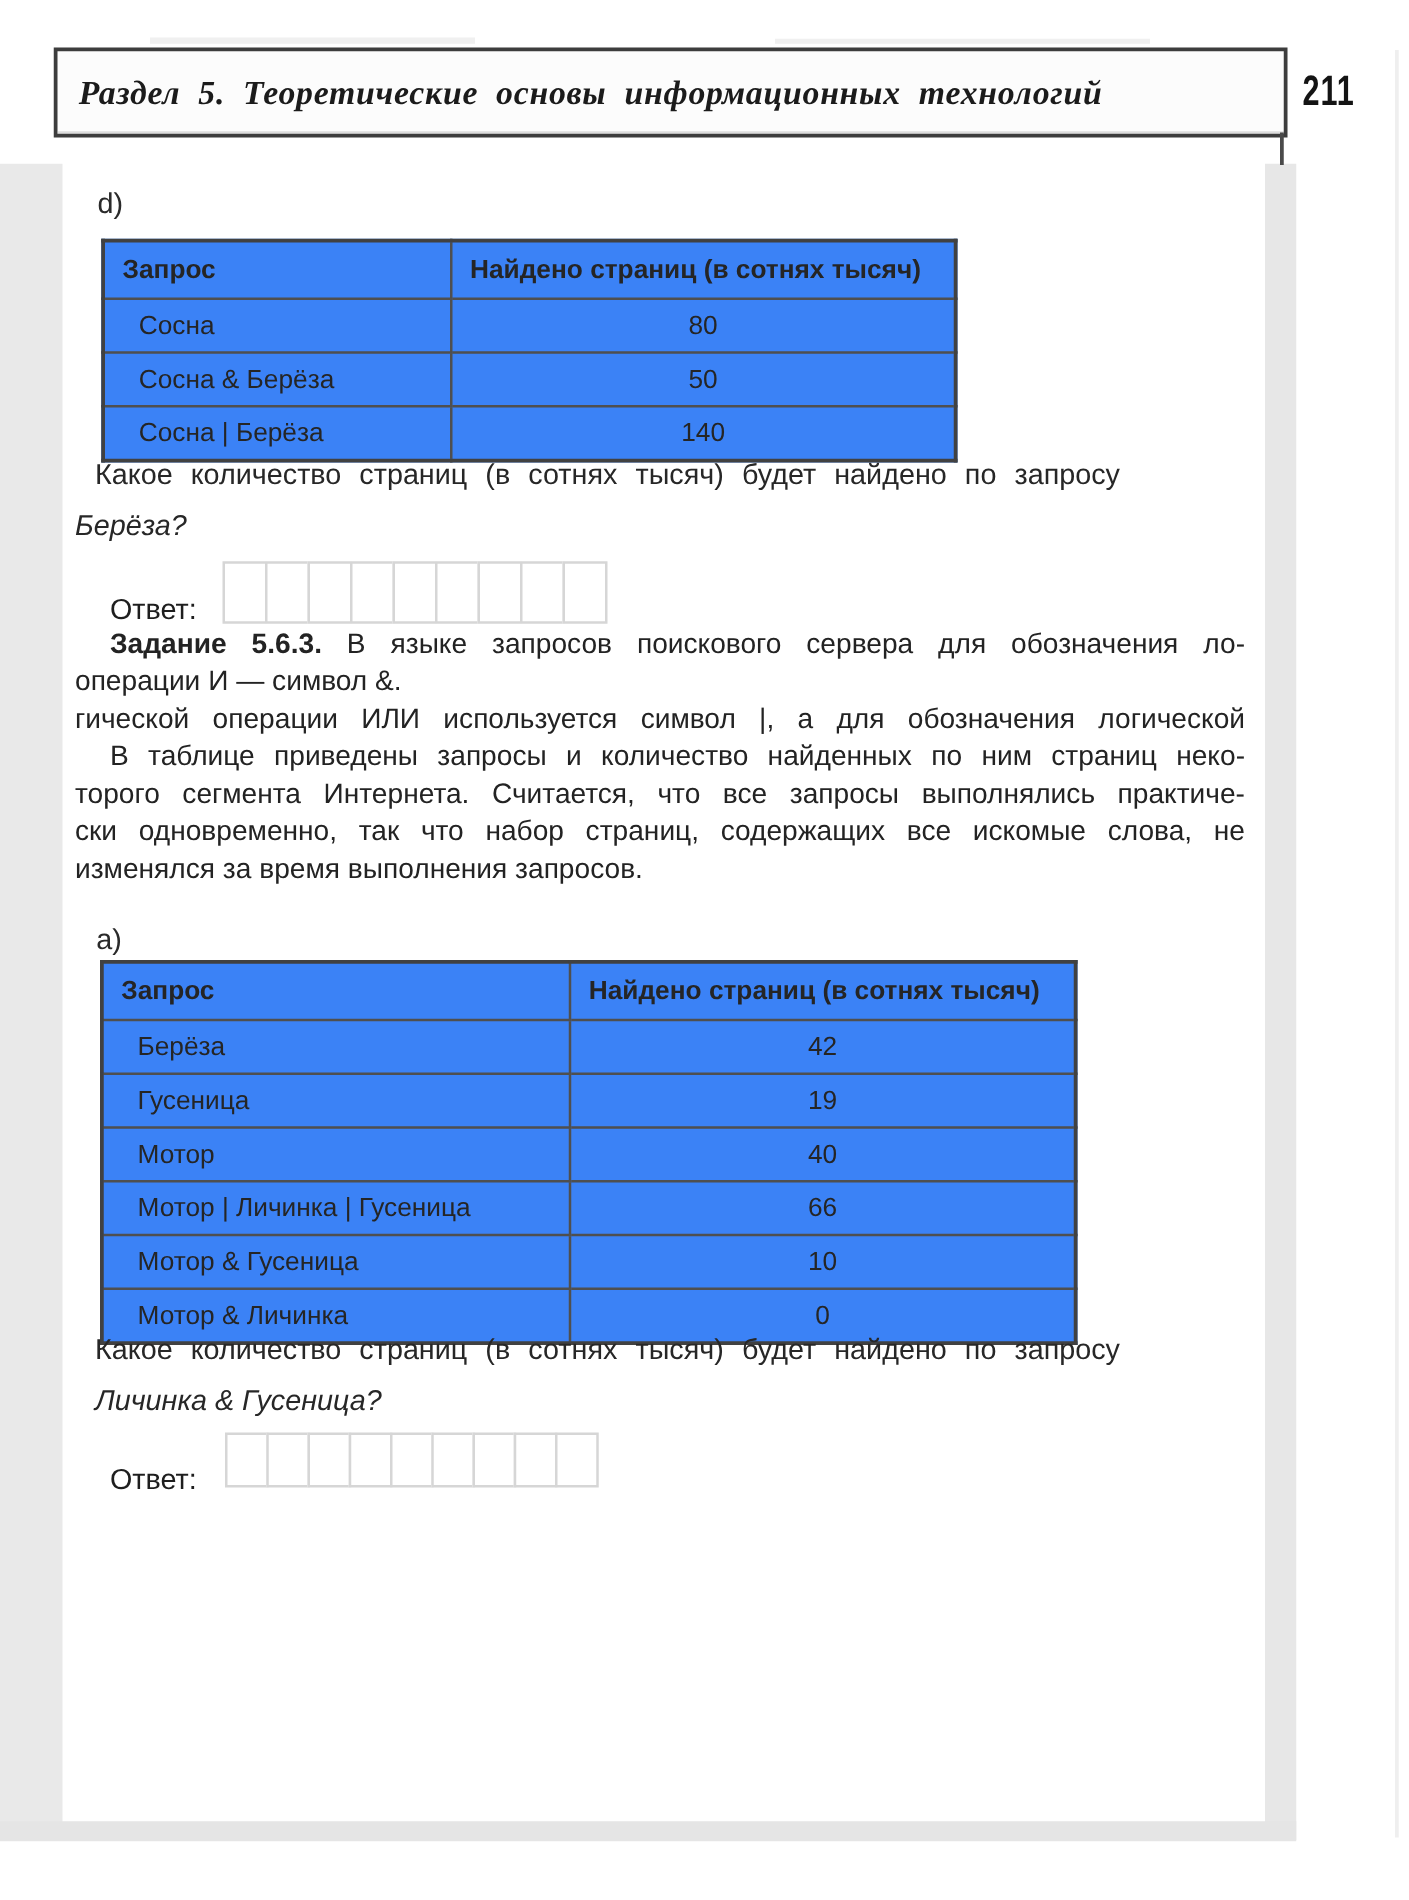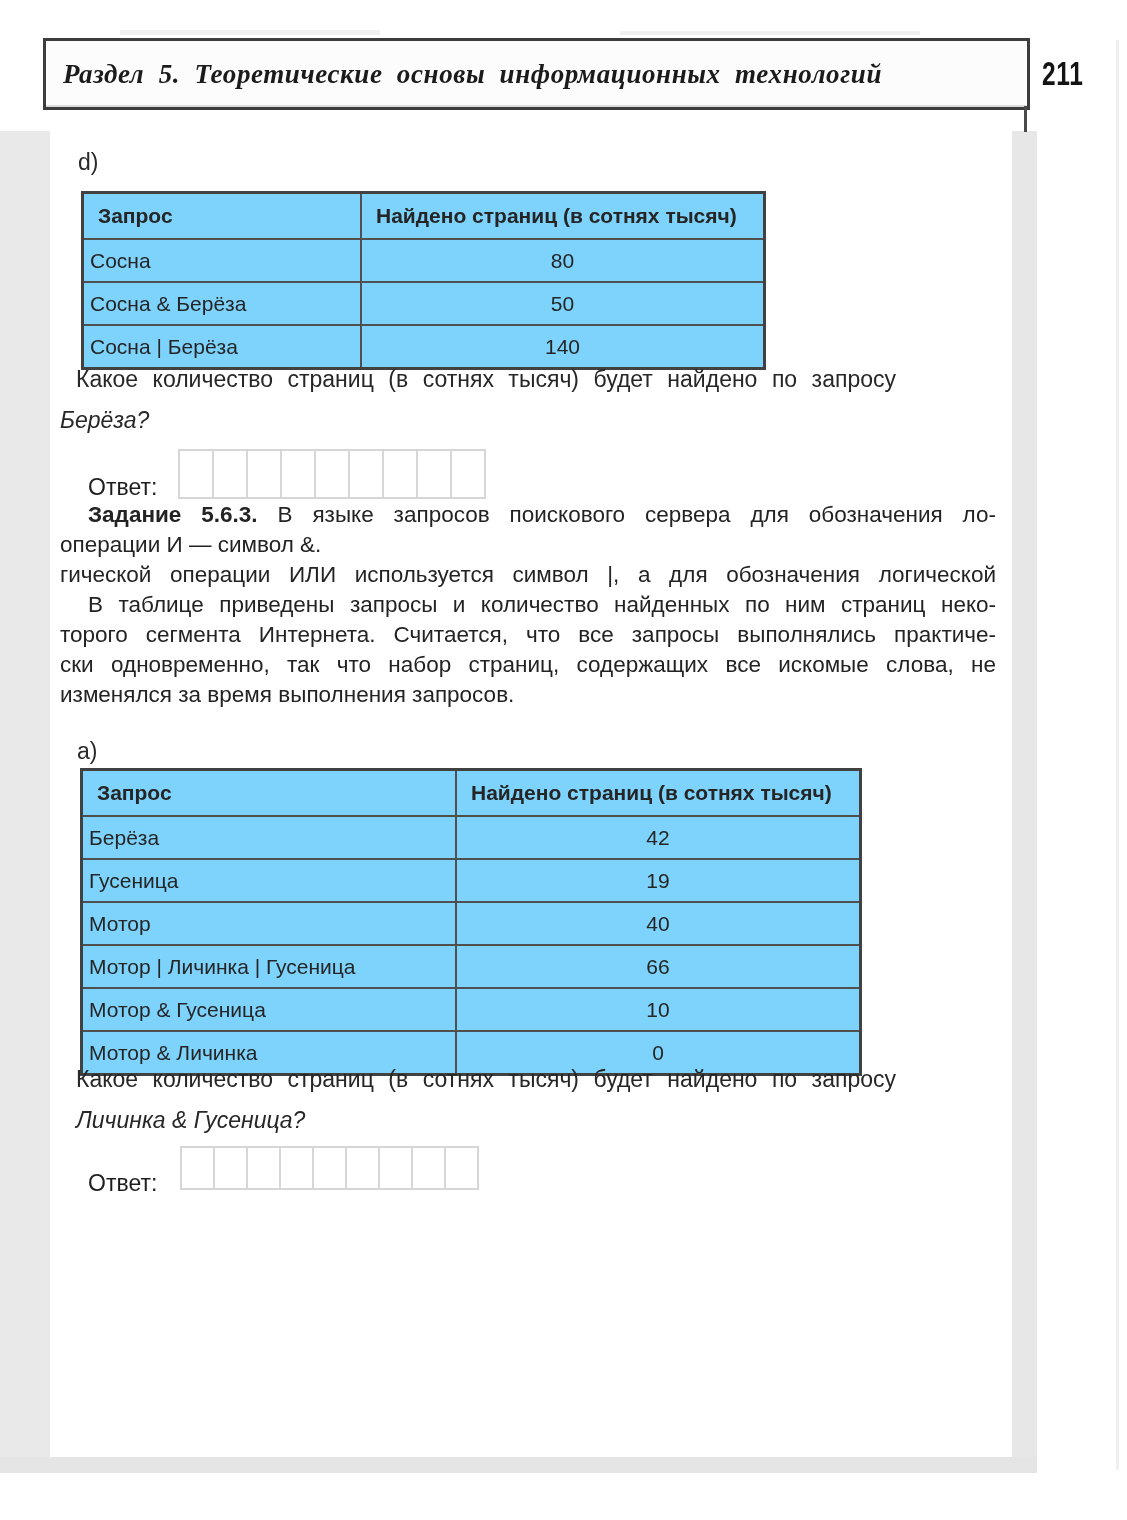--- a/index.html
+++ b/index.html
@@ -32,27 +32,27 @@
     position:absolute;left:1042px;top:54px;font-size:34px;font-weight:bold;color:#141414;
     transform:scaleX(0.72);transform-origin:left top;letter-spacing:1px;
   }
 
   
   .sec-label{position:absolute;font-size:23px;color:#2a2a2a;}
   .label-d{left:78px;top:149px;}
   .label-a{left:77px;top:738px;}
 
   
-  table.qtable{position:absolute;border-collapse:collapse;background:#7dd3fc;border:3px solid #414141;table-layout:fixed;}
+  table.qtable{position:absolute;border-collapse:collapse;background:#3b82f6;border:3px solid #414141;table-layout:fixed;}
   .t1{left:81px;top:191px;width:685px;}
   .t2{left:80px;top:768px;width:782px;}
   table.qtable th,table.qtable td{border:2px solid #4f4f4f;font-size:21px;color:#252525;}
   table.qtable th{text-align:left;font-weight:bold;height:40px;padding:2px 8px 2px 14px;}
   table.qtable td{height:37px;padding:2px 8px;}
-  table.qtable td:first-child{text-align:left;padding-left:6px;}
+  table.qtable td:first-child{text-align:left;padding-left:27px;}
   table.qtable td:last-child{text-align:center;}
   .t1 th:first-child{width:254px;}
   .t2 th:first-child{width:350px;}
   .t2 td{height:38px;}
 
   
   .question{position:absolute;font-size:23px;color:#272727;white-space:nowrap;}
   .just{white-space:normal;text-align:justify;text-align-last:justify;text-justify:inter-word;}
   .q1-line1{left:76px;top:366px;width:820px;}
   .q1-line2{left:60px;top:407px;font-style:italic;}

